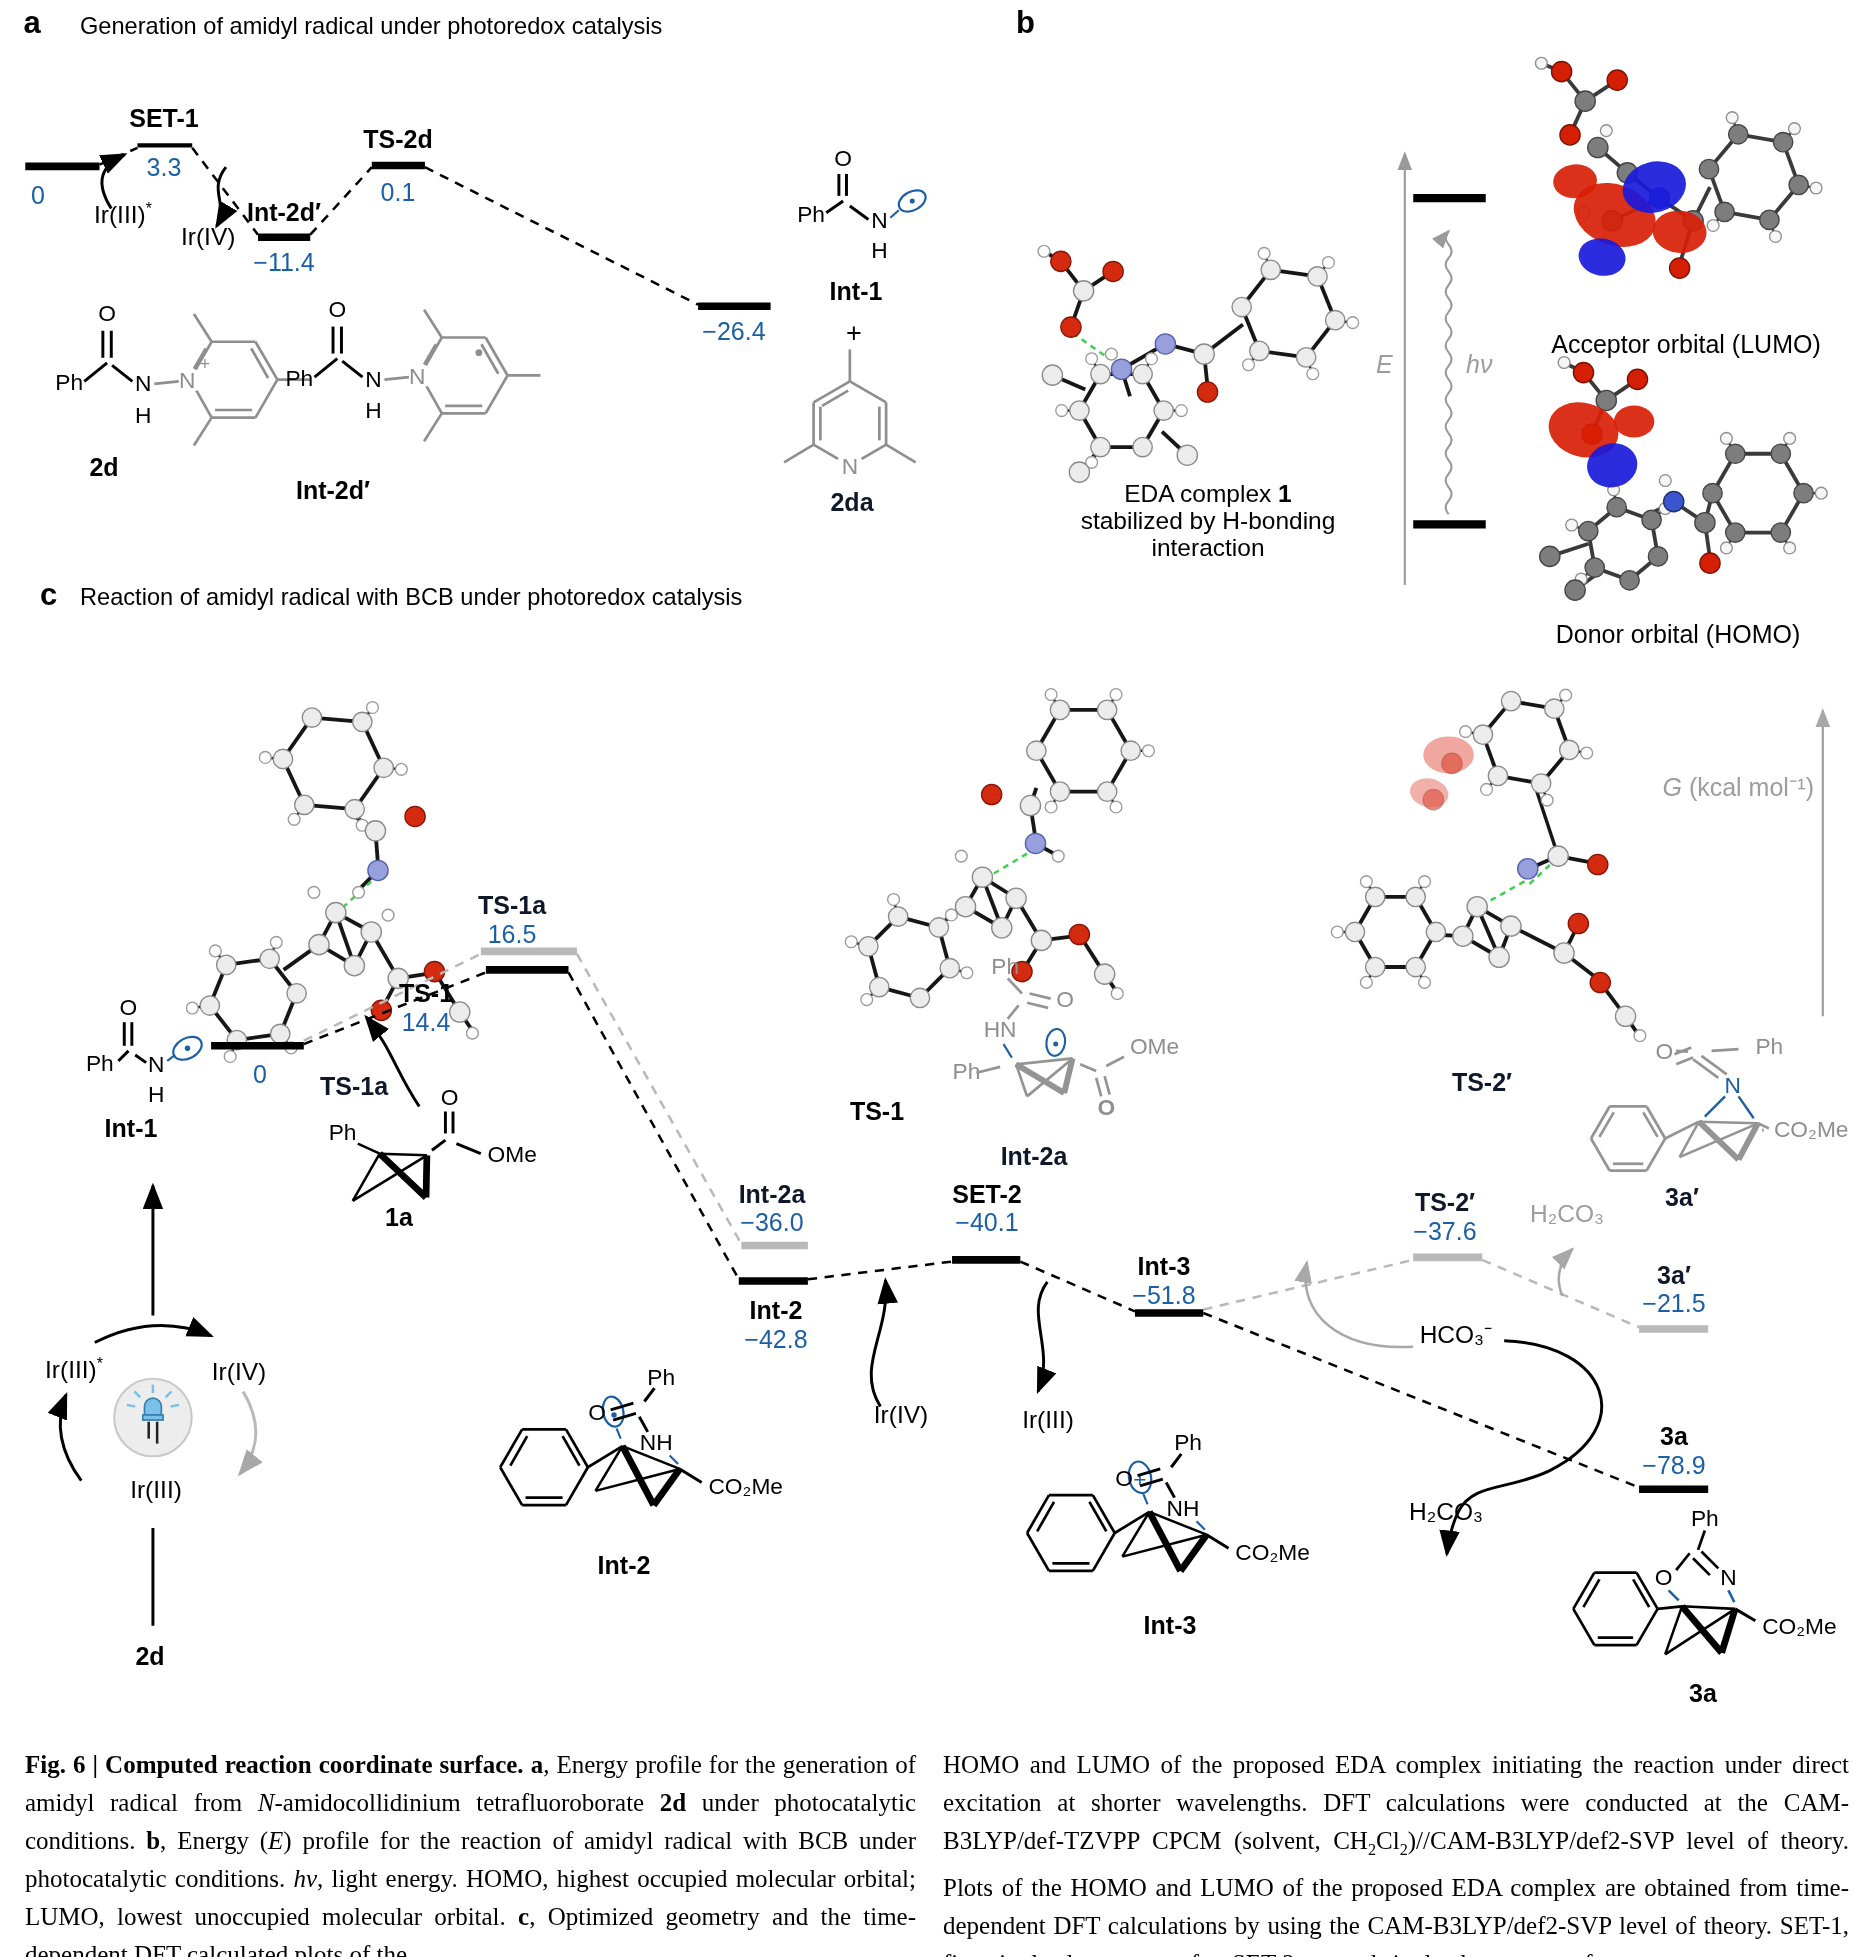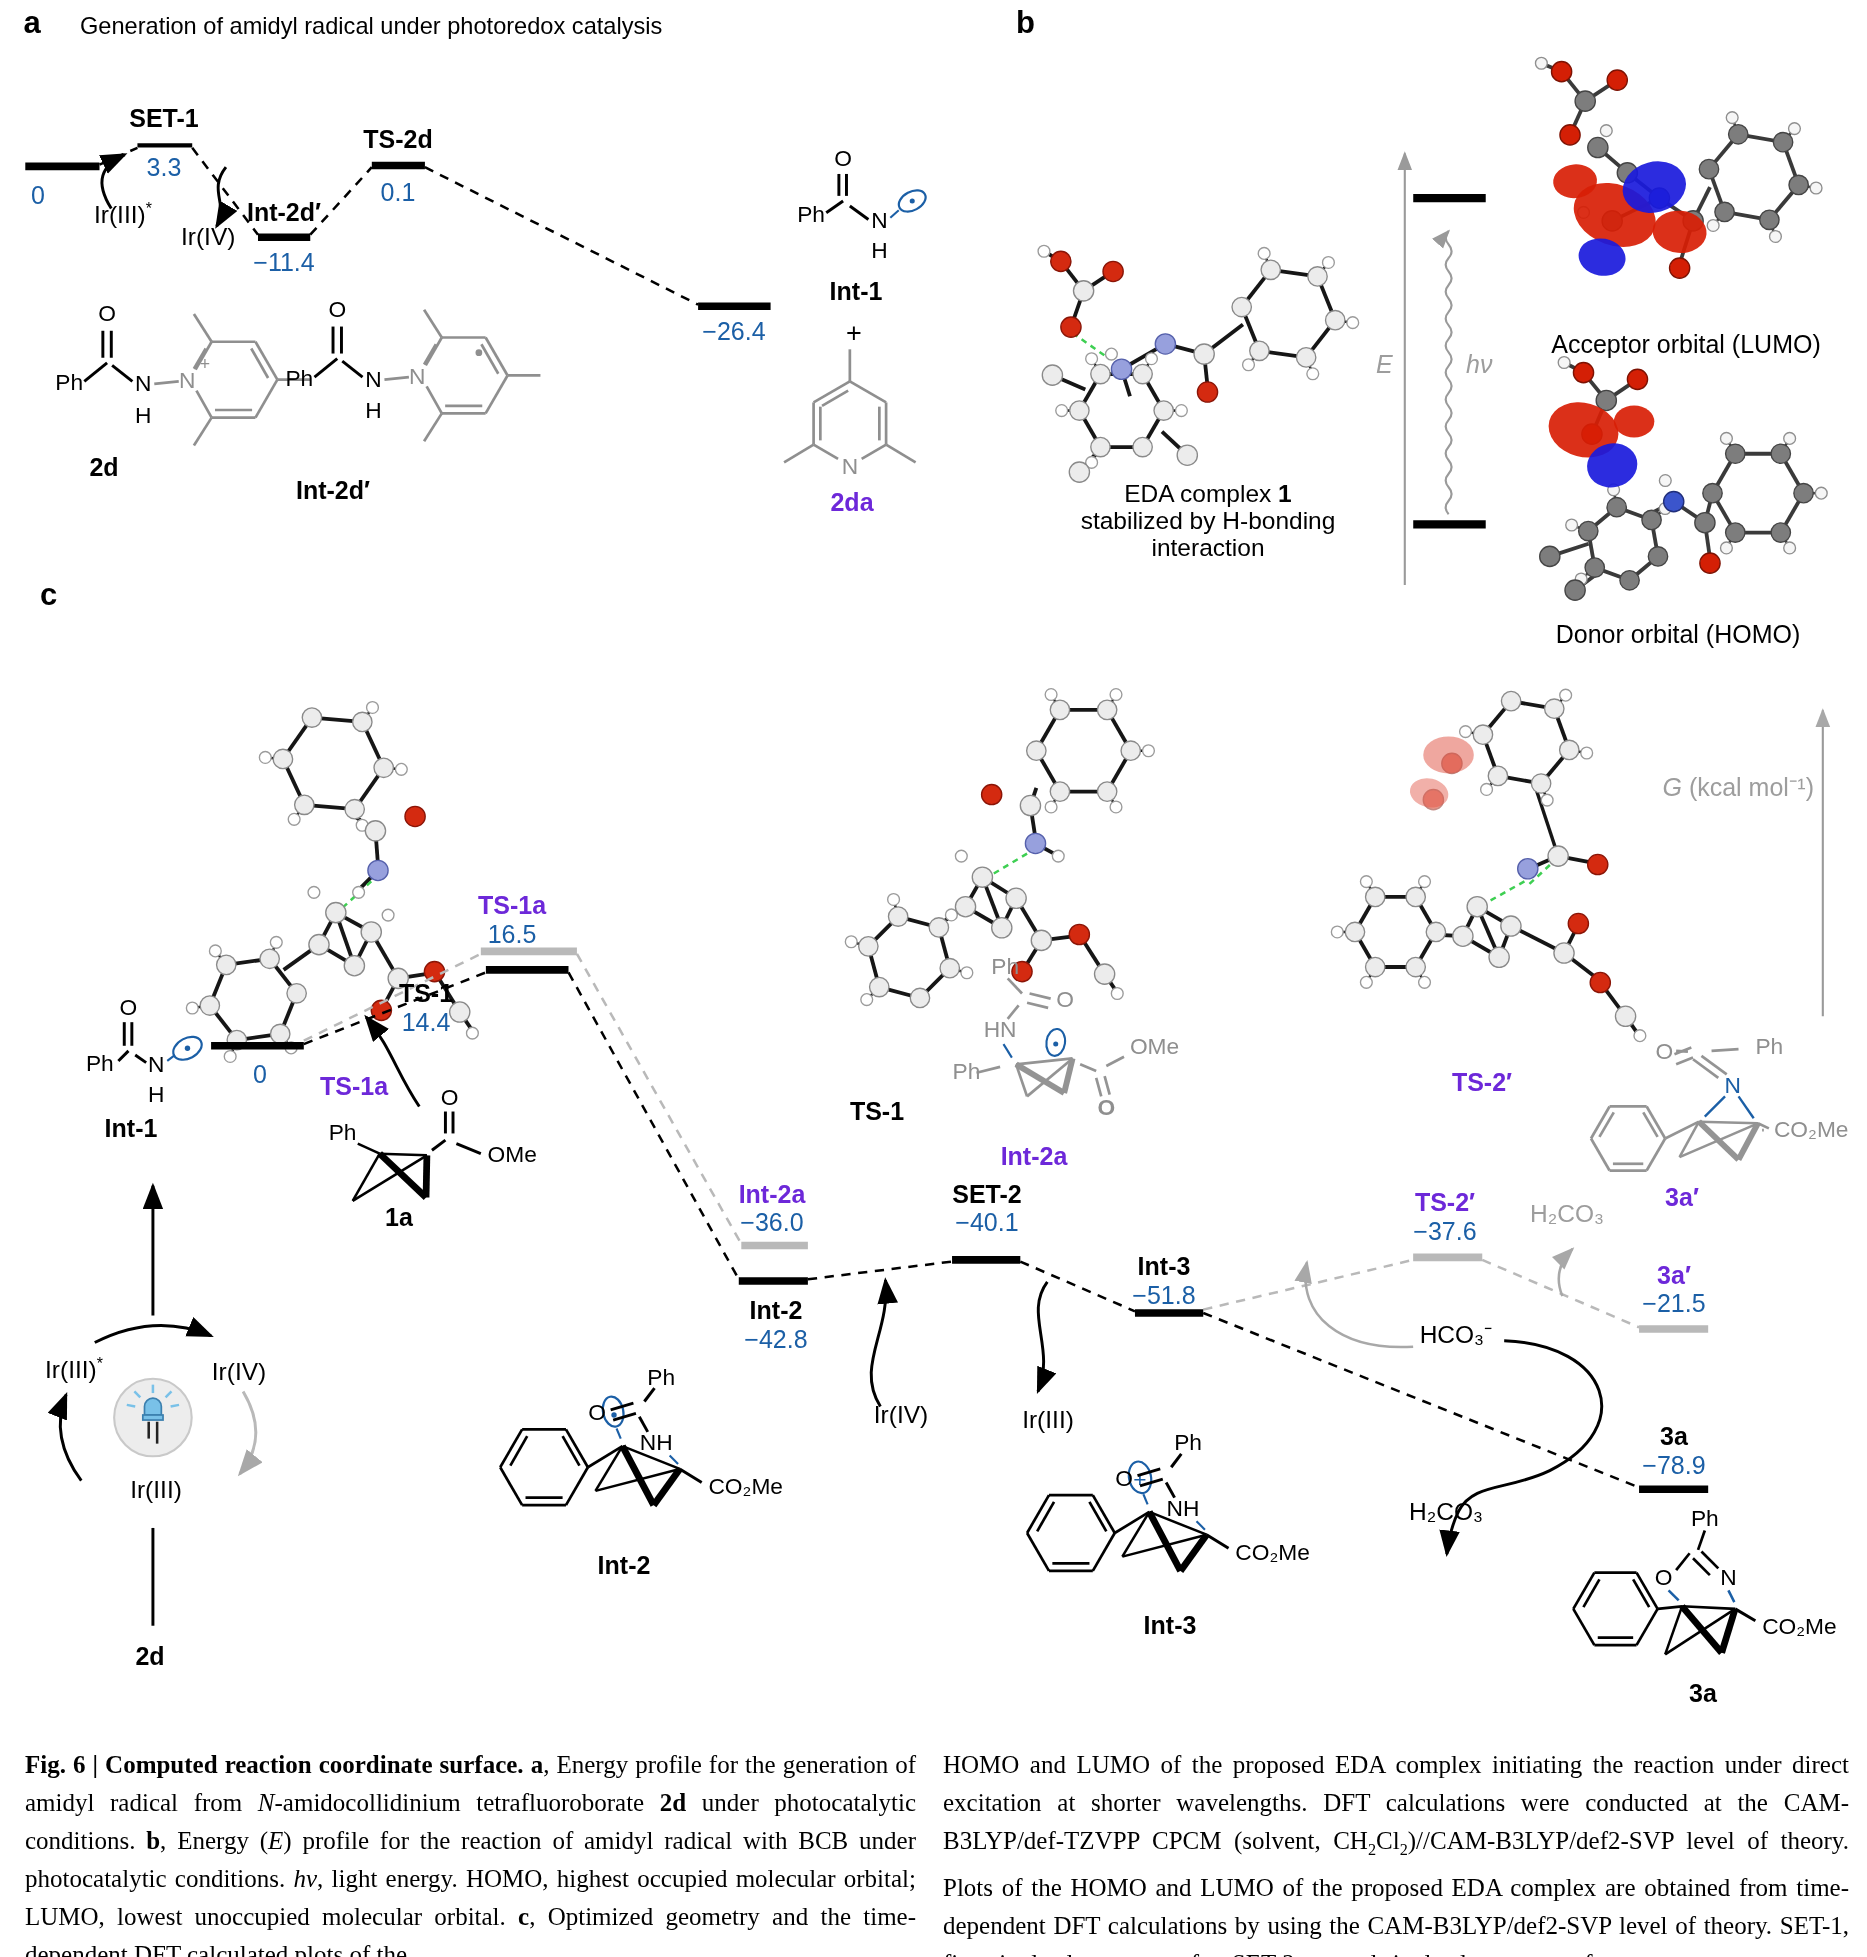--- a/index.html
+++ b/index.html
@@ -5,21 +5,21 @@
   html,body{margin:0;padding:0;background:#fff;}
   .page{position:relative;width:1867px;height:1957px;background:#fff;overflow:hidden;
         font-family:"Liberation Sans",sans-serif;color:#000;}
   svg{position:absolute;overflow:visible;}
   .lbl{position:absolute;white-space:nowrap;line-height:1.05;}
   .ctr{transform:translateX(-50%);text-align:center;}
   .plabel{font-size:31px;font-weight:bold;}
   .ptitle{font-size:23.6px;}
   .name{font-size:25px;font-weight:bold;}
   .val{font-size:25px;color:#1b5fa6;}
-  .gname{font-size:25px;font-weight:bold;color:#6d28d9;}
+  .gname{font-size:25px;font-weight:bold;color:#0f172a;}
   .gtext{font-size:24.5px;color:#9d9d9d;}
   .molcap{font-size:25px;}
   .b{font-weight:bold;}
   .i{font-style:italic;}
   .sub{vertical-align:sub;font-size:65%;}
   .sup{vertical-align:super;font-size:65%;}
   .cap{position:absolute;font-family:"Liberation Serif",serif;font-size:25px;
        line-height:38px;text-align:justify;}
   text{font-family:"Liberation Sans",sans-serif;}
   .at{font-size:27px;fill:#000;}
@@ -394,20 +394,21 @@
 
   <div class="lbl ctr" style="left:1208px;top:481px;font-size:24.5px;"><span>EDA complex </span><span class="b">1</span></div>
   <div class="lbl ctr" style="left:1208px;top:508px;font-size:24.5px;">stabilized by H-bonding</div>
   <div class="lbl ctr" style="left:1208px;top:535px;font-size:24.5px;">interaction</div>
   <div class="lbl i gtext" style="left:1376px;top:351px;font-size:25px;">E</div>
   <div class="lbl i gtext" style="left:1466px;top:351px;font-size:25px;">hν</div>
   <div class="lbl ctr molcap" style="left:1660px;top:331px;margin-left:26px;">Acceptor orbital (LUMO)</div>
   <div class="lbl ctr molcap" style="left:1678px;top:621px;">Donor orbital (HOMO)</div>
 
   <div class="lbl plabel" style="left:40px;top:579px;">c</div>
+  <div class="lbl ptitle" style="left:80px;top:585px;">Reaction of amidyl radical with BCB under photoredox catalysis</div>
 
   <svg id="svgC" style="left:0;top:540px;" width="1867" height="1197" viewBox="0 640 2214 1420">
     <defs>
       <marker id="mB" markerWidth="10" markerHeight="8" refX="8" refY="3.5" orient="auto">
           <path d="M0,0 L9,3.5 L0,7 z" fill="#000"></path>
         </marker>
       <marker id="mG" markerWidth="10" markerHeight="8" refX="8" refY="3.5" orient="auto">
           <path d="M0,0 L9,3.5 L0,7 z" fill="#a8a8a8"></path>
         </marker>
     </defs>

